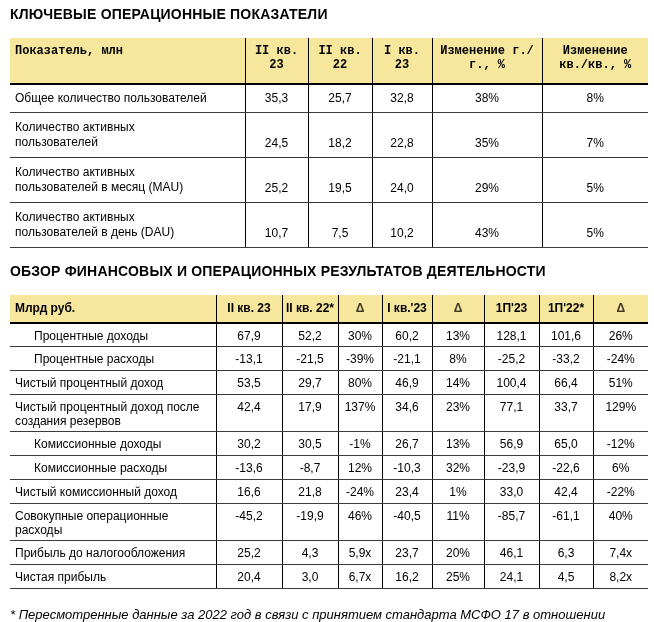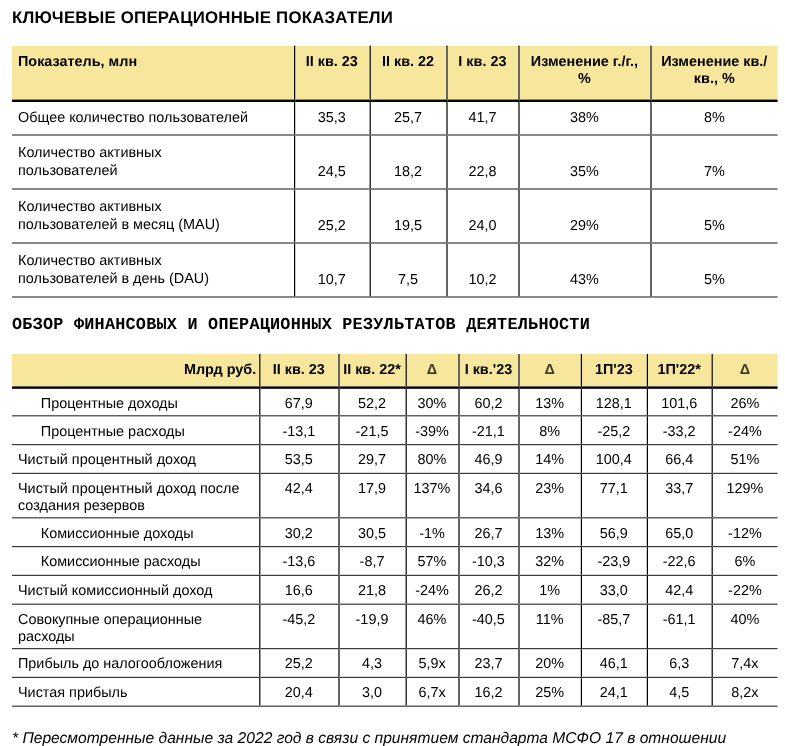--- a/index.html
+++ b/index.html
@@ -13,46 +13,46 @@
   body{
     width:654px;height:622px;overflow:hidden;background:#ffffff;
     color:var(--text);
     font-family:"Liberation Sans","DejaVu Sans",sans-serif;
   }
   .page{padding:6px 6px 0 10px;}
   .section-title{
     font-size:14px;font-weight:700;letter-spacing:.2px;
     margin:0 0 16px 0;
   }
-  .section-title.second{margin-top:15px;margin-bottom:16px;font-family:Liberation Mono, monospace;}
+  .section-title.second{margin-top:15px;margin-bottom:16px;}
   table{
     border-collapse:collapse;table-layout:fixed;width:638px;
     font-size:12px;
   }
   th,td{padding:0;overflow:hidden;}
   th{
     background:var(--header-bg);
     border-bottom:2px solid var(--hard-line);
     font-weight:700;text-align:center;
   }
   th + th, td + td{border-left:1px solid var(--hard-line);}
   tbody td{border-bottom:1px solid var(--row-line);}
   .label{text-align:left;}
   .val{text-align:center;white-space:nowrap;}
   
-  .t1 th{height:46px;vertical-align:top;padding:6px 3px 2px 3px;}
+  .t1 th{height:46px;vertical-align:top;padding:6px 3px 2px 3px;font-family:Liberation Mono, monospace;}
   .t1 th.label{padding-left:5px;}
   .t1 tbody td{height:45px;}
   .t1 tbody tr:first-child td{height:28px;margin-left:24px;}
   .t1 td.label{vertical-align:middle;padding:3px 2px 3px 5px;line-height:1.22;}
   .t1 .lbl{display:inline-block;max-width:205px;}
   .t1 td.val{vertical-align:bottom;padding-bottom:7px;}
   
   .t2 th{height:28px;vertical-align:middle;padding:2px 2px;}
-  .t2 th.label{text-align:right;padding-left:5px;}
+  .t2 th.label{text-align:left;padding-left:5px;}
   .t2 th.delta{color:#3f3a28;}
   .t2 tbody td{height:24px;}
   .t2 td.label{vertical-align:top;padding:5px 2px 2px 5px;line-height:1.2;}
   .t2 td.label.indent{padding-left:24px;}
   .t2 td.val{vertical-align:top;padding-top:5px;}
   .footnote{
     margin-top:17px;width:642px;
     font-style:italic;font-size:13px;line-height:1.4;
   }
 </style>
@@ -80,21 +80,21 @@
         <th>I кв. 23</th>
         <th>Изменение г./г., %</th>
         <th>Изменение кв./кв., %</th>
       </tr>
     </thead>
     <tbody>
         <tr>
           <td class="label"><span class="lbl">Общее количество пользователей</span></td>
           <td class="val">35,3</td>
           <td class="val">25,7</td>
-          <td class="val">41,7</td>
+          <td class="val">32,8</td>
           <td class="val">38%</td>
           <td class="val">8%</td>
         </tr>
         <tr>
           <td class="label"><span class="lbl">Количество активных пользователей</span></td>
           <td class="val">24,5</td>
           <td class="val">18,2</td>
           <td class="val">22,8</td>
           <td class="val">35%</td>
           <td class="val">7%</td>
@@ -198,33 +198,33 @@
           <td class="val">26,7</td>
           <td class="val">13%</td>
           <td class="val">56,9</td>
           <td class="val">65,0</td>
           <td class="val">-12%</td>
         </tr>
         <tr>
           <td class="label indent"><span class="lbl">Комиссионные расходы</span></td>
           <td class="val">-13,6</td>
           <td class="val">-8,7</td>
-          <td class="val">57%</td>
+          <td class="val">12%</td>
           <td class="val">-10,3</td>
           <td class="val">32%</td>
           <td class="val">-23,9</td>
           <td class="val">-22,6</td>
           <td class="val">6%</td>
         </tr>
         <tr>
           <td class="label"><span class="lbl">Чистый комиссионный доход</span></td>
           <td class="val">16,6</td>
           <td class="val">21,8</td>
           <td class="val">-24%</td>
-          <td class="val">26,2</td>
+          <td class="val">23,4</td>
           <td class="val">1%</td>
           <td class="val">33,0</td>
           <td class="val">42,4</td>
           <td class="val">-22%</td>
         </tr>
         <tr>
           <td class="label"><span class="lbl">Совокупные операционные расходы</span></td>
           <td class="val">-45,2</td>
           <td class="val">-19,9</td>
           <td class="val">46%</td>

